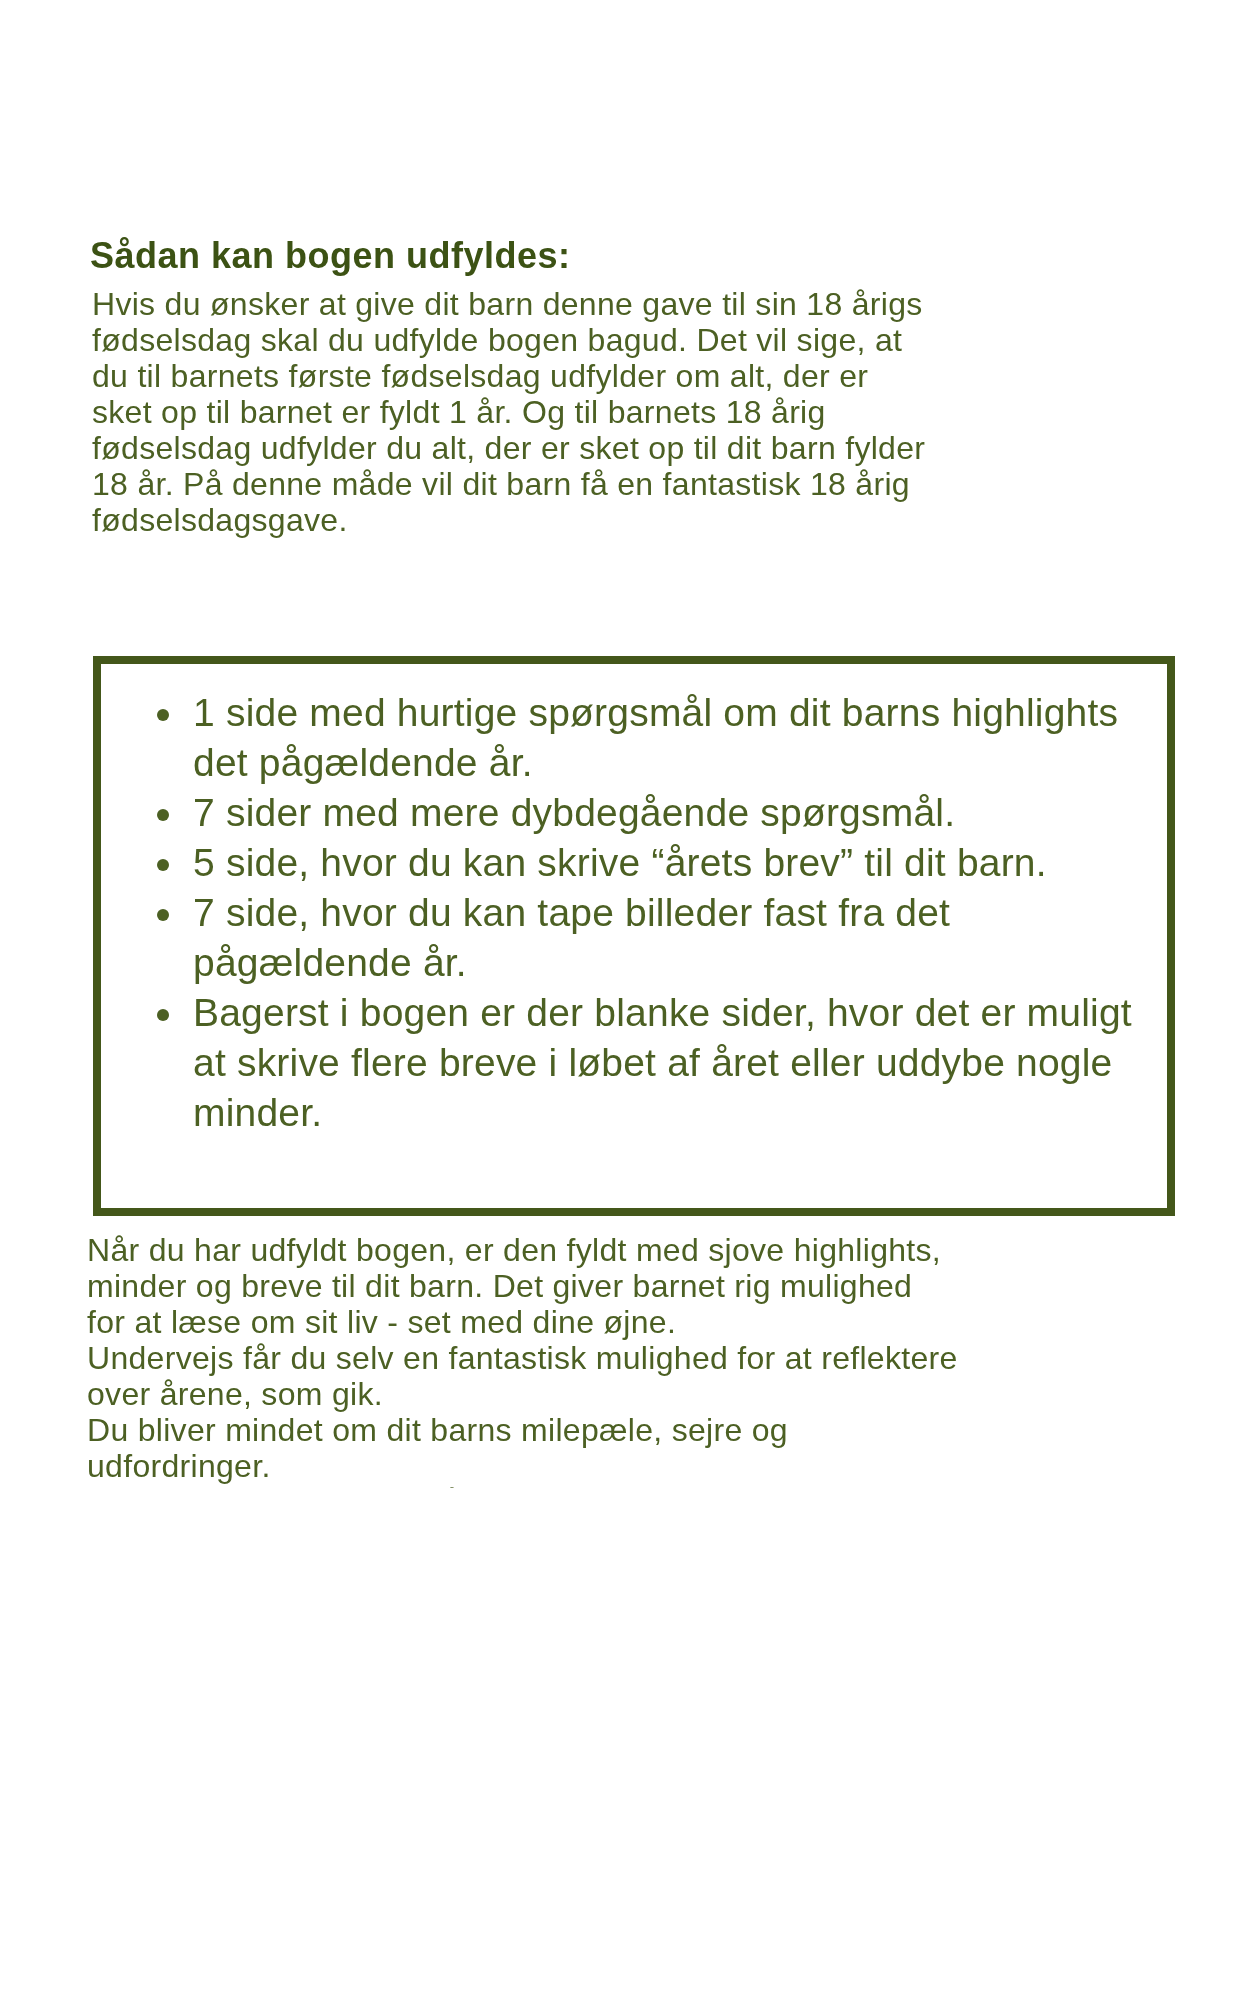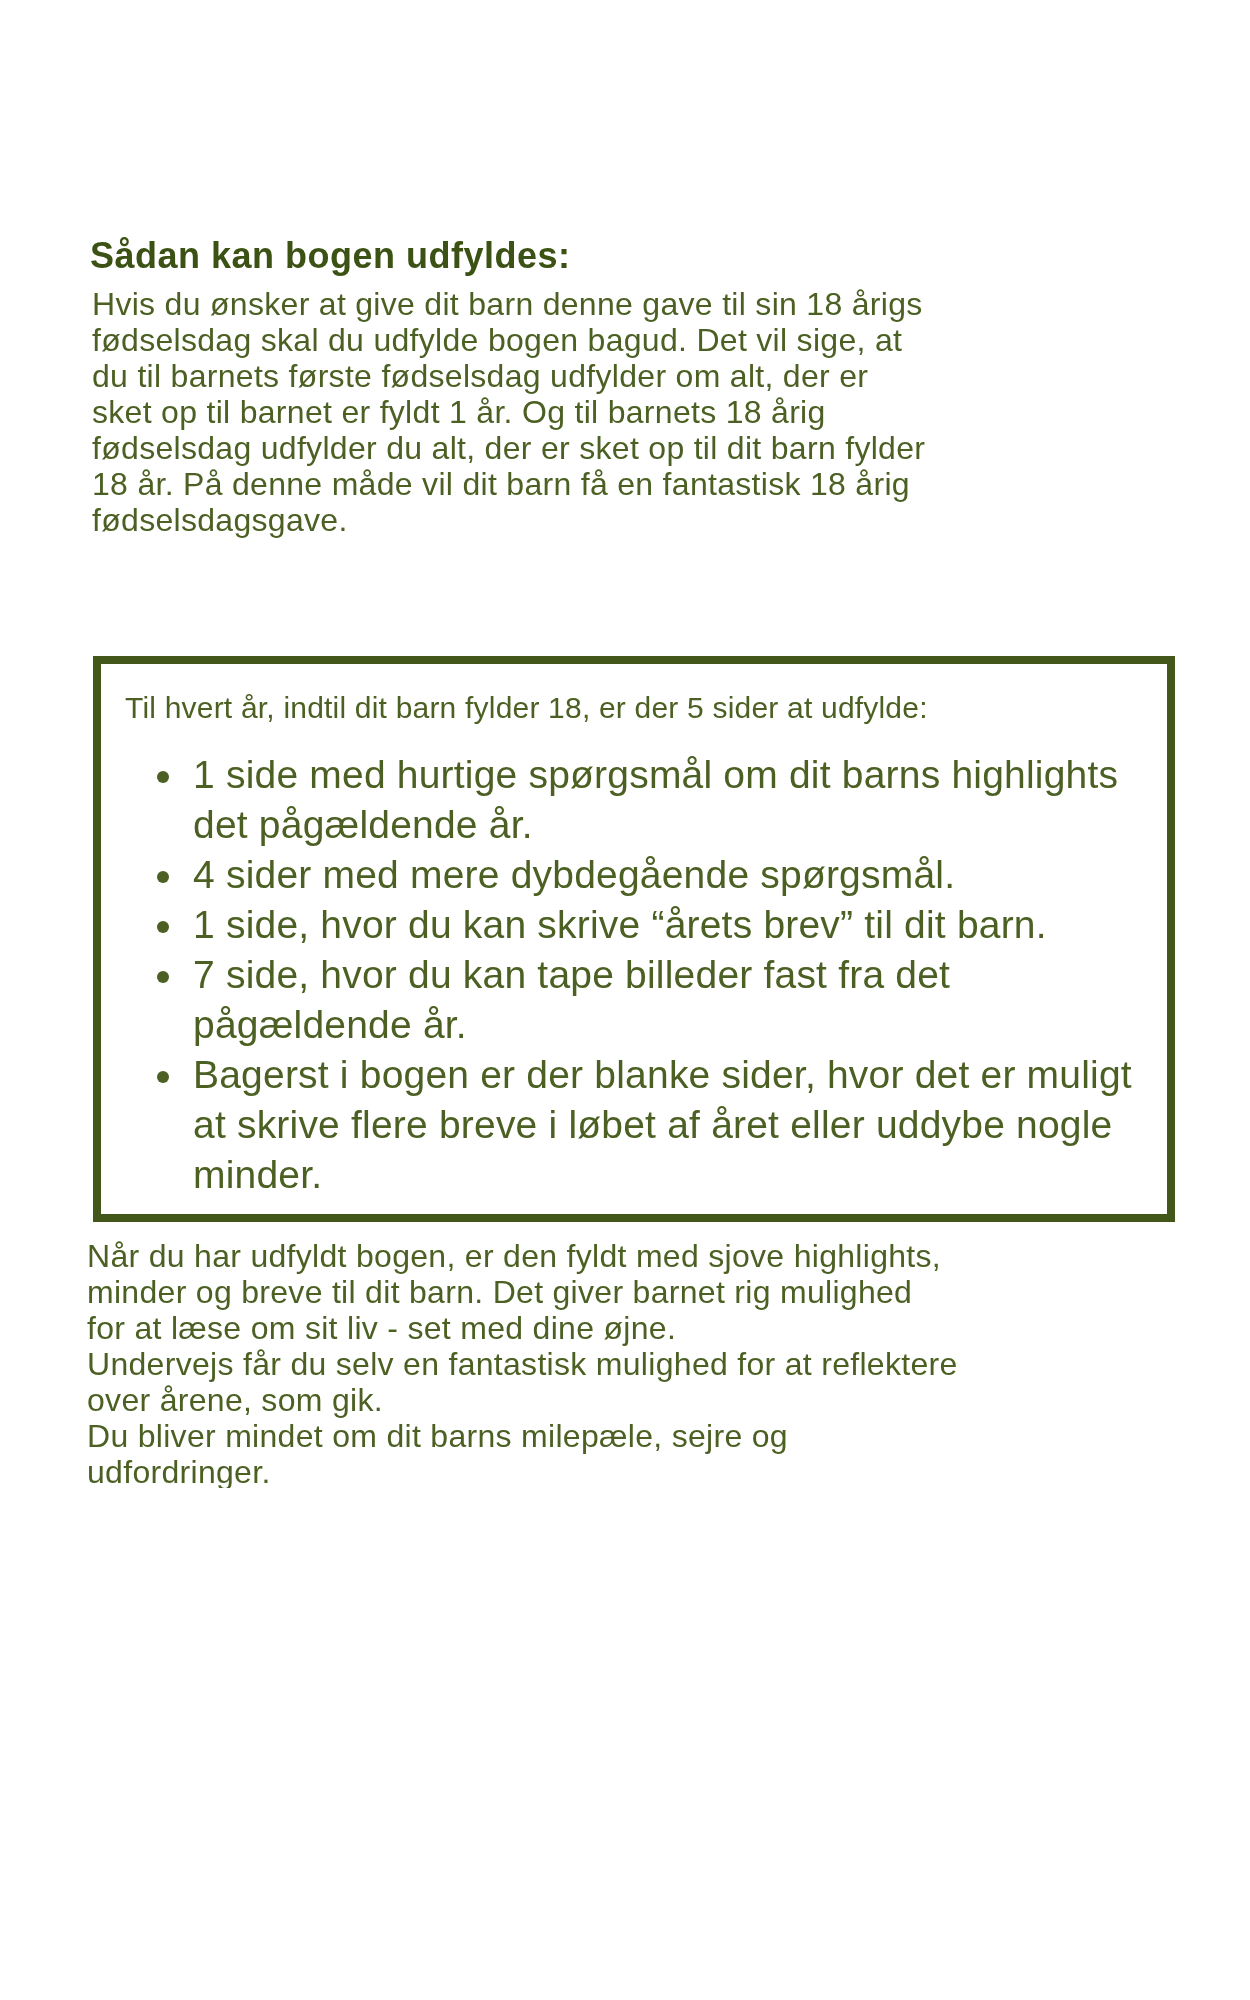--- a/index.html
+++ b/index.html
@@ -85,31 +85,30 @@
 
   <p class="body-text section1-body">Hvis du ønsker at give dit barn denne gave til sin 18 årigs
 fødselsdag skal du udfylde bogen bagud. Det vil sige, at
 du til barnets første fødselsdag udfylder om alt, der er
 sket op til barnet er fyldt 1 år. Og til barnets 18 årig
 fødselsdag udfylder du alt, der er sket op til dit barn fylder
 18 år. På denne måde vil dit barn få en fantastisk 18 årig
 fødselsdagsgave.</p>
 
   <div class="info-box">
-    <div class="info-box-heading">Til hvert år, indtil dit barn fylder 18, er der 5 sider at udfylde:</div>
     <ul class="info-box-list">
       <li>
         <span>1 side med hurtige spørgsmål om dit barns highlights
 det pågældende år.</span>
       </li>
       <li>
-        <span>4 sider med mere dybdegående spørgsmål.</span>
+        <span>7 sider med mere dybdegående spørgsmål.</span>
       </li>
       <li>
-        <span>1 side, hvor du kan skrive “årets brev” til dit barn.</span>
+        <span>5 side, hvor du kan skrive “årets brev” til dit barn.</span>
       </li>
       <li>
         <span>7  side, hvor du kan tape billeder fast fra det
 pågældende år.</span>
       </li>
       <li>
         <span>Bagerst i bogen er der blanke sider, hvor det er muligt
 at skrive flere breve i løbet af året eller uddybe nogle
 minder.</span>
       </li>

